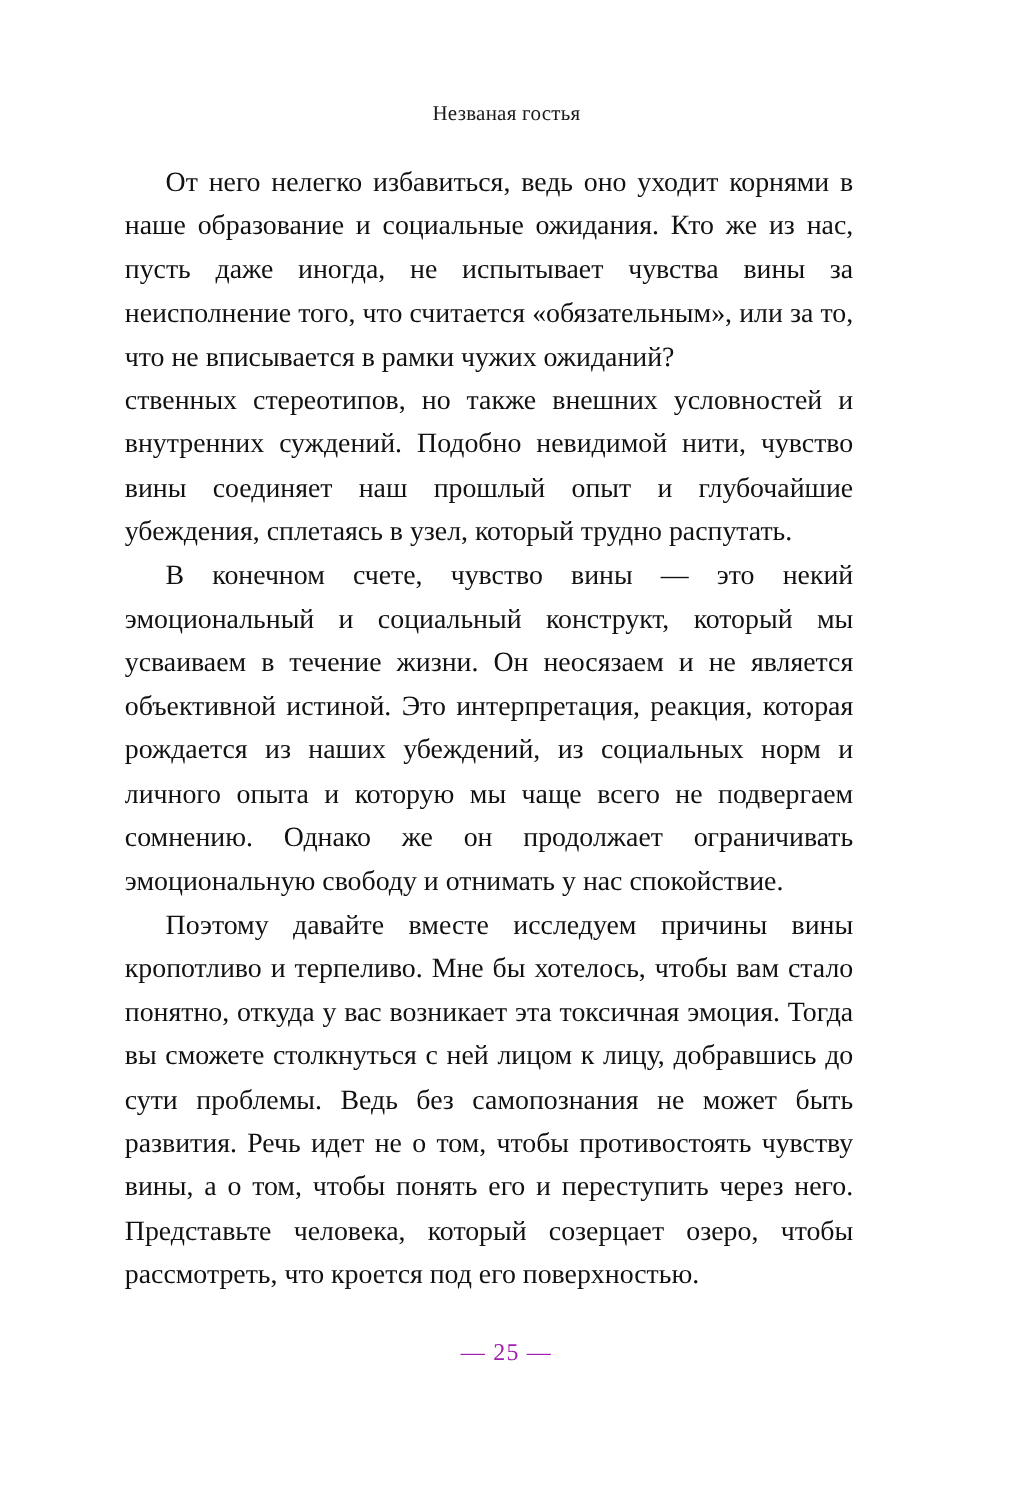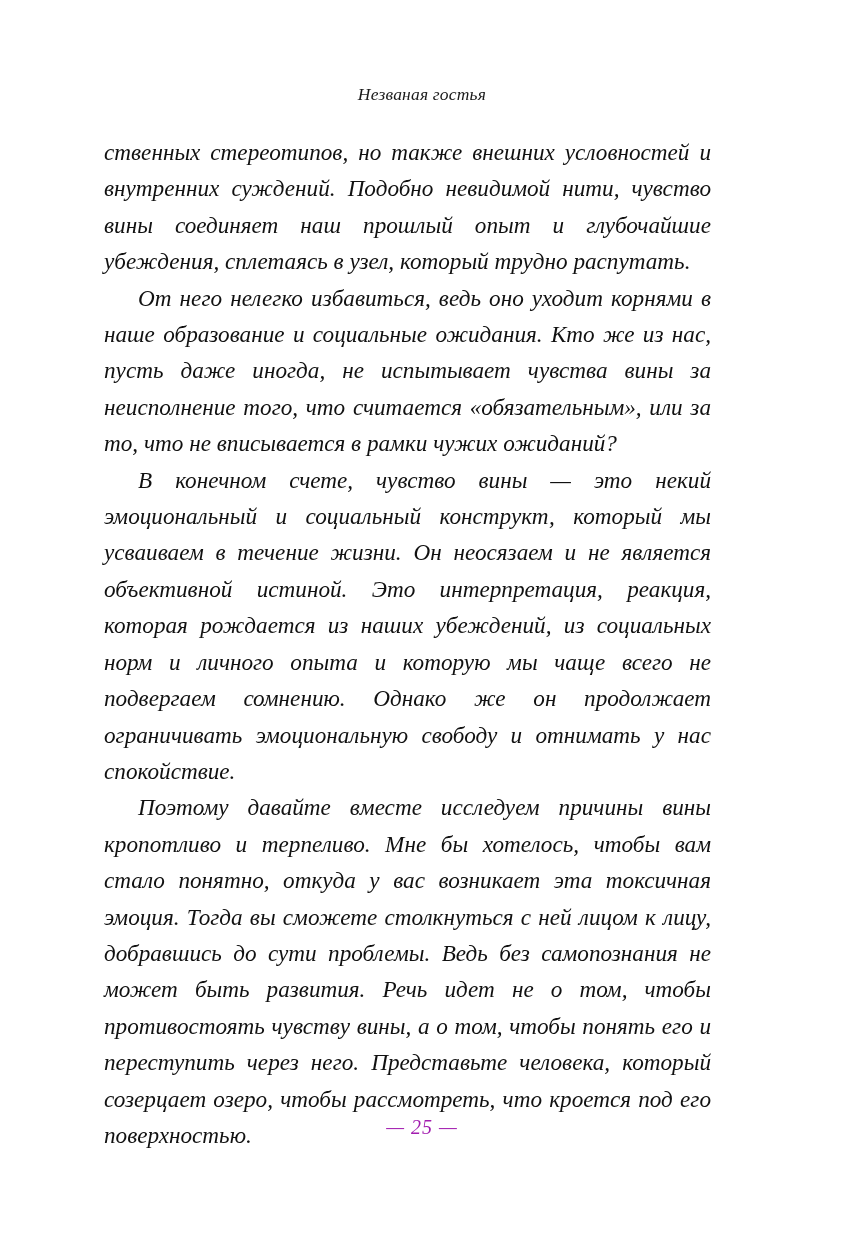--- a/index.html
+++ b/index.html
@@ -12,21 +12,20 @@
     background: #ffffff;
     font-family: "Liberation Serif", "DejaVu Serif", serif;
     color: #111111;
     overflow: hidden;
   }
   .page {
     position: relative;
     width: 844px;
     height: 992px;
     box-sizing: border-box;
-    font-style: italic;
   }
   .running-head {
     position: absolute;
     top: 84px;
     left: 0;
     width: 844px;
     text-align: center;
     font-size: 17.5px;
     letter-spacing: 0.2px;
     color: #1a1a1a;
@@ -61,21 +60,21 @@
   }
 </style>
 </head>
 <body>
 
 <div class="page">
 
   <div class="running-head">Незваная гостья</div>
 
   <div class="text-column">
+    <p class="para indent">От него нелегко избавиться, ведь оно уходит корнями в наше образование и социальные ожидания. Кто же из нас, пусть даже иногда, не испытывает чувства вины за неисполнение того, что считается «обязательным», или за то, что не вписывается в рамки чужих ожиданий?</p>
     <p class="para">ственных стереотипов, но также внешних условностей и внутренних суждений. Подобно невидимой нити, чувство вины соединяет наш прошлый опыт и глубочайшие убеждения, сплетаясь в узел, который трудно распутать.</p>
-    <p class="para indent">От него нелегко избавиться, ведь оно уходит корнями в наше образование и социальные ожидания. Кто же из нас, пусть даже иногда, не испытывает чувства вины за неисполнение того, что считается «обязательным», или за то, что не вписывается в рамки чужих ожиданий?</p>
     <p class="para indent">В конечном счете, чувство вины — это некий эмоциональный и социальный конструкт, который мы усваиваем в течение жизни. Он неосязаем и не является объективной истиной. Это интерпретация, реакция, которая рождается из наших убеждений, из социальных норм и личного опыта и которую мы чаще всего не подвергаем сомнению. Однако же он продолжает ограничивать эмоциональную свободу и отнимать у нас спокойствие.</p>
     <p class="para indent">Поэтому давайте вместе исследуем причины вины кропотливо и терпеливо. Мне бы хотелось, чтобы вам стало понятно, откуда у вас возникает эта токсичная эмоция. Тогда вы сможете столкнуться с ней лицом к лицу, добравшись до сути проблемы. Ведь без самопознания не может быть развития. Речь идет не о том, чтобы противостоять чувству вины, а о том, чтобы понять его и переступить через него. Представьте человека, который созерцает озеро, чтобы рассмотреть, что кроется под его поверхностью.</p>
   </div>
 
   <div class="folio">— 25 —</div>
 
 </div>
 
 </body></html>

